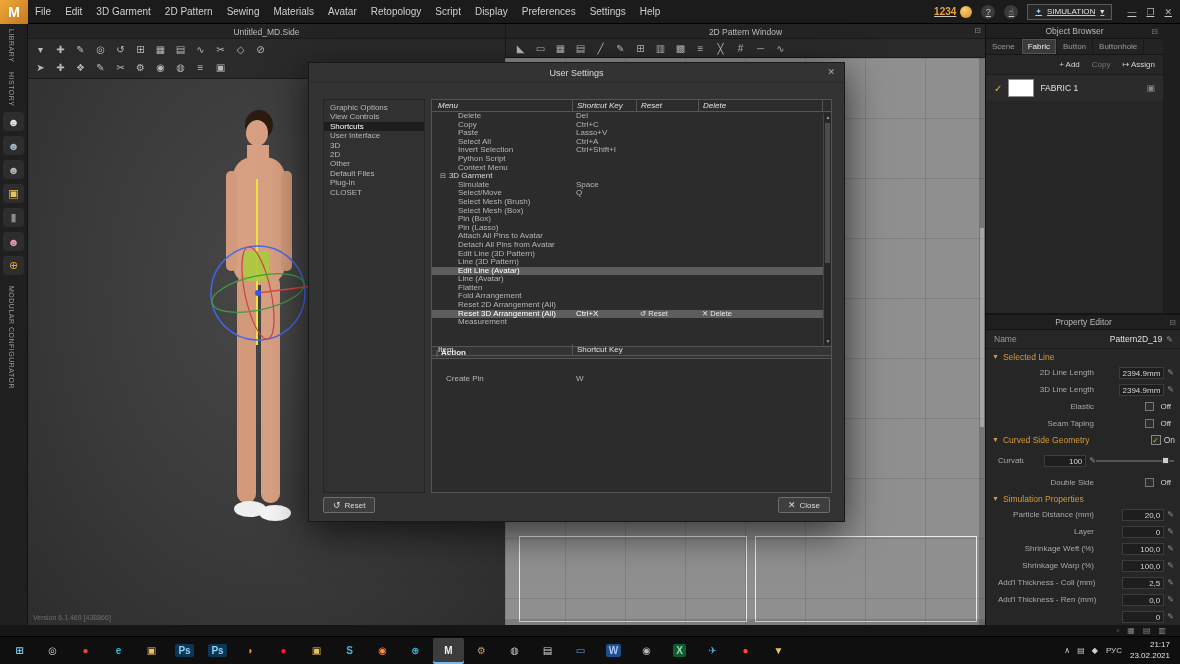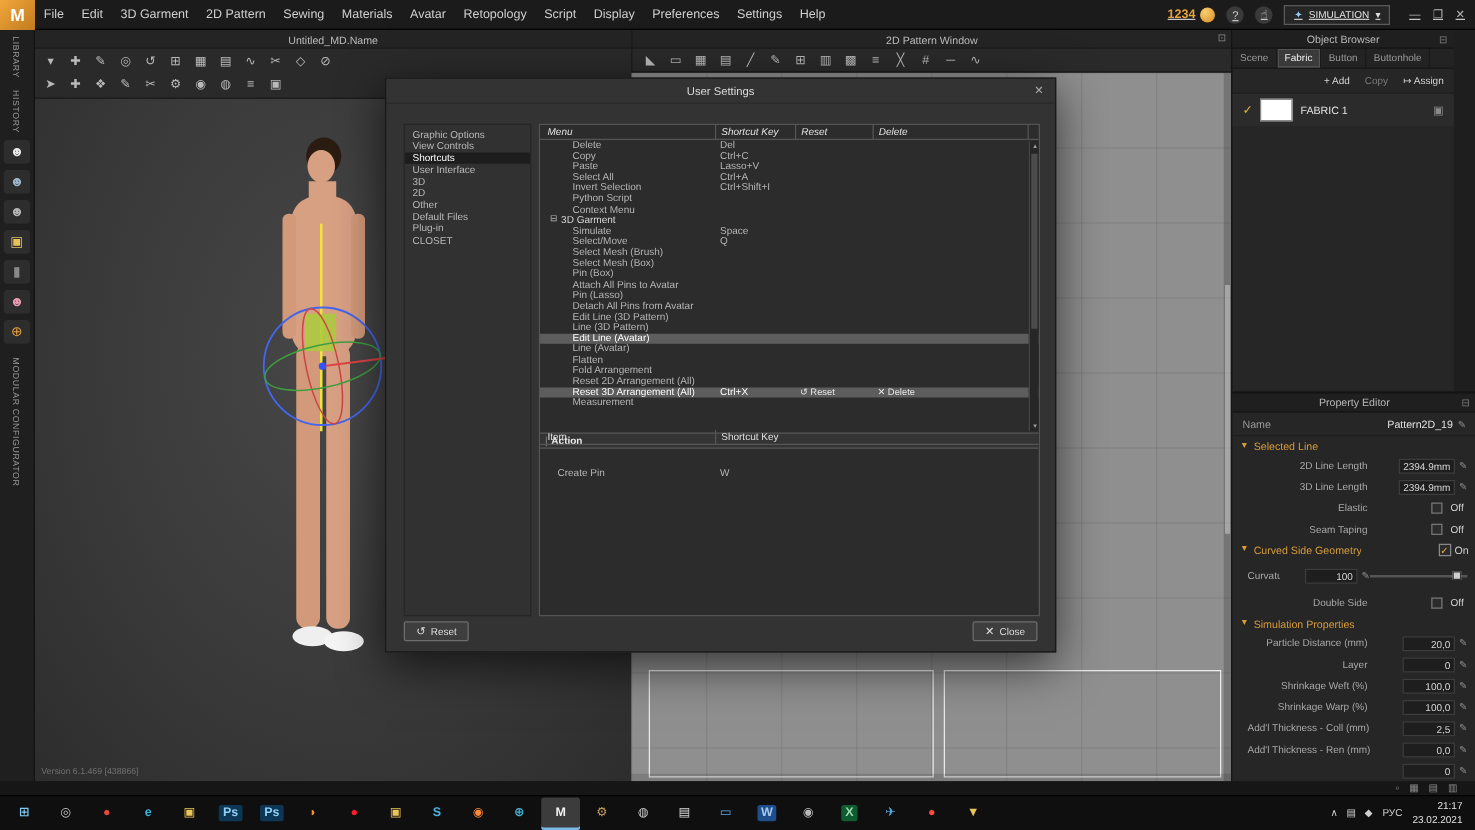--- a/index.html
+++ b/index.html
@@ -204,21 +204,21 @@
       </span>
       <span class="winctl">
         <span>—</span>
         <span>❐</span>
         <span>✕</span>
       </span>
     </div>
   </div>
 
   <div class="subbar">
-    <div class="sb-3d">Untitled_MD.Name</div>
+    <div class="sb-3d">Untitled_MD.Side</div>
     <div class="sb-2d">2D Pattern Window</div>
     <span class="sb-ic">⊡</span>
   </div>
 
   <div class="toolbar3d">
     <div class="trow">
 
     <span class="ticon">▾</span>
         <span class="ticon">✚</span>
         <span class="ticon">✎</span>
@@ -807,41 +807,41 @@
               <span class="minibtn">
                 <span>✕</span>
                 <span>Delete</span>
               </span>
             </span>
           </div>
 
           <div class="srow">
             <span class="cm">
 
+              <span>Pin (Lasso)</span>
+            </span>
+            <span class="ck"></span>
+            <span class="cr">
+              <span class="minibtn">
+                <span>↺</span>
+                <span>Reset</span>
+              </span>
+            </span>
+            <span class="cd">
+              <span class="minibtn">
+                <span>✕</span>
+                <span>Delete</span>
+              </span>
+            </span>
+          </div>
+
+          <div class="srow">
+            <span class="cm">
+
               <span>Attach All Pins to Avatar</span>
-            </span>
-            <span class="ck"></span>
-            <span class="cr">
-              <span class="minibtn">
-                <span>↺</span>
-                <span>Reset</span>
-              </span>
-            </span>
-            <span class="cd">
-              <span class="minibtn">
-                <span>✕</span>
-                <span>Delete</span>
-              </span>
-            </span>
-          </div>
-
-          <div class="srow">
-            <span class="cm">
-
-              <span>Pin (Lasso)</span>
             </span>
             <span class="ck"></span>
             <span class="cr">
               <span class="minibtn">
                 <span>↺</span>
                 <span>Reset</span>
               </span>
             </span>
             <span class="cd">
               <span class="minibtn">

